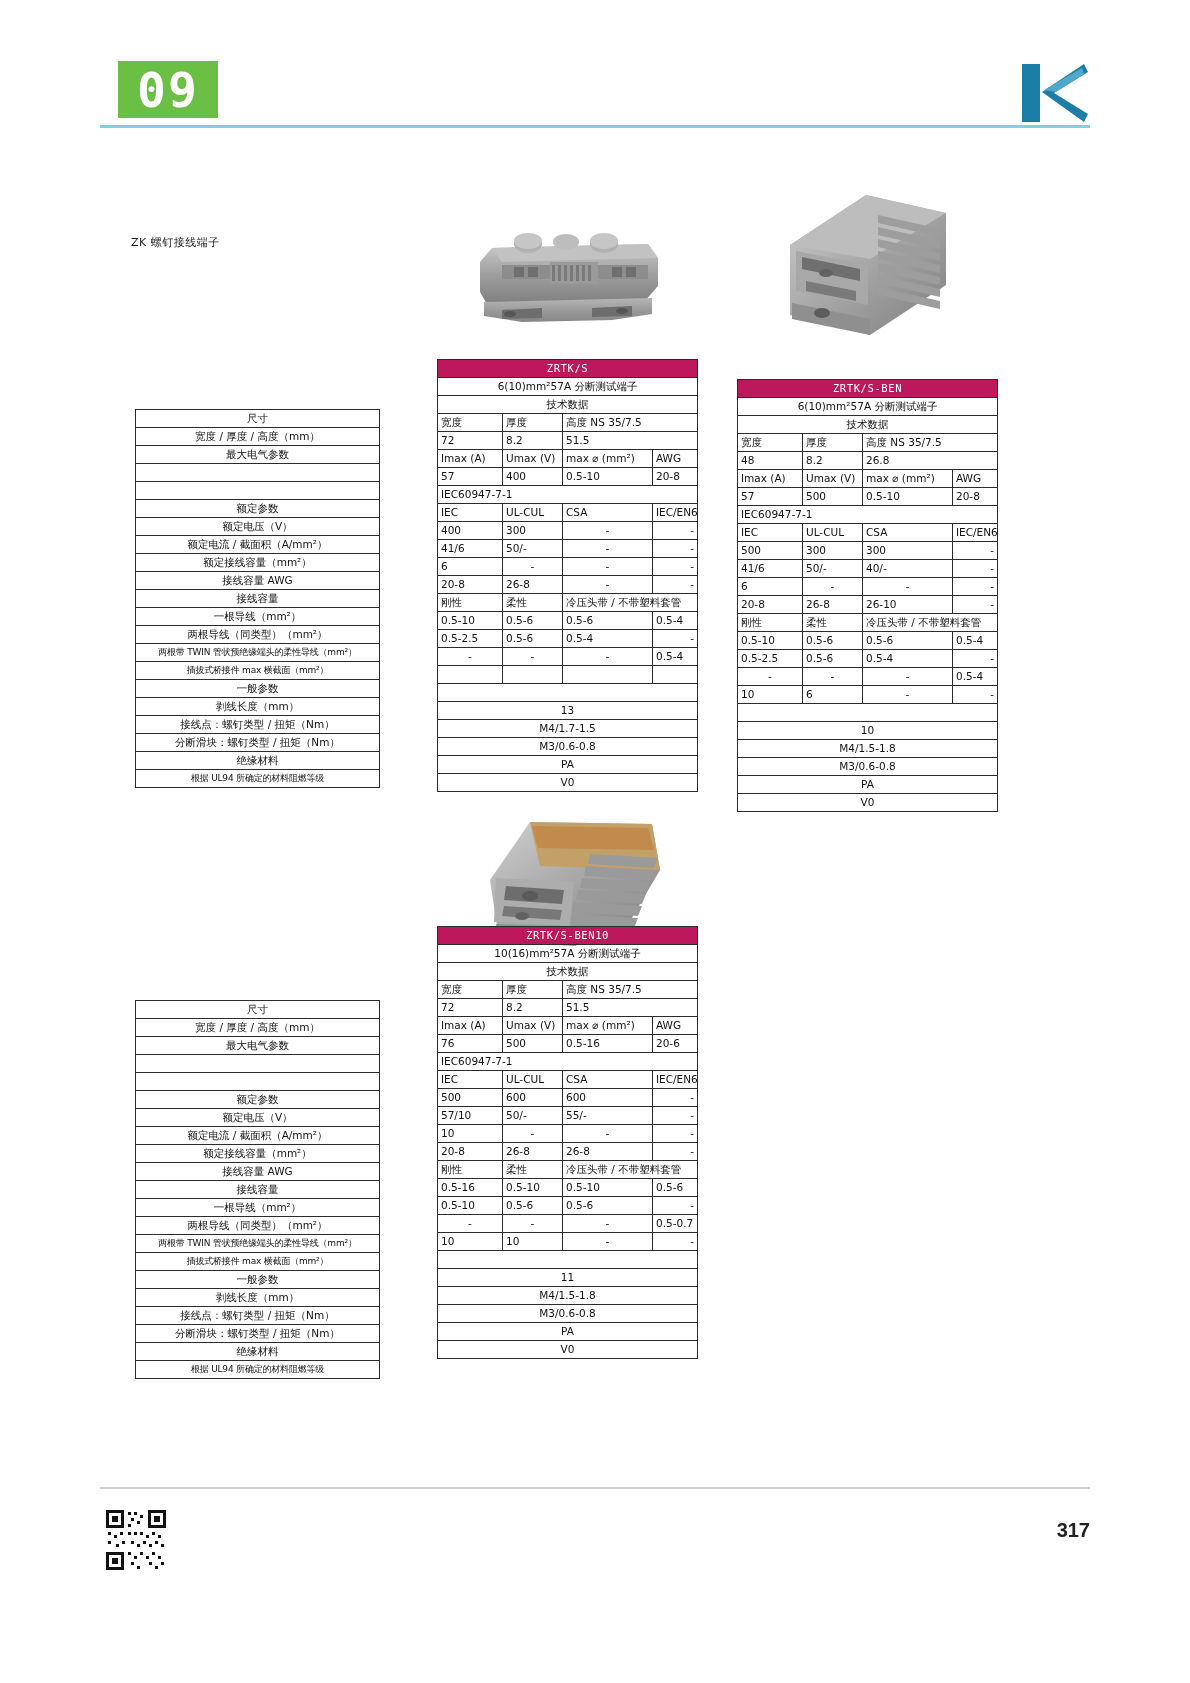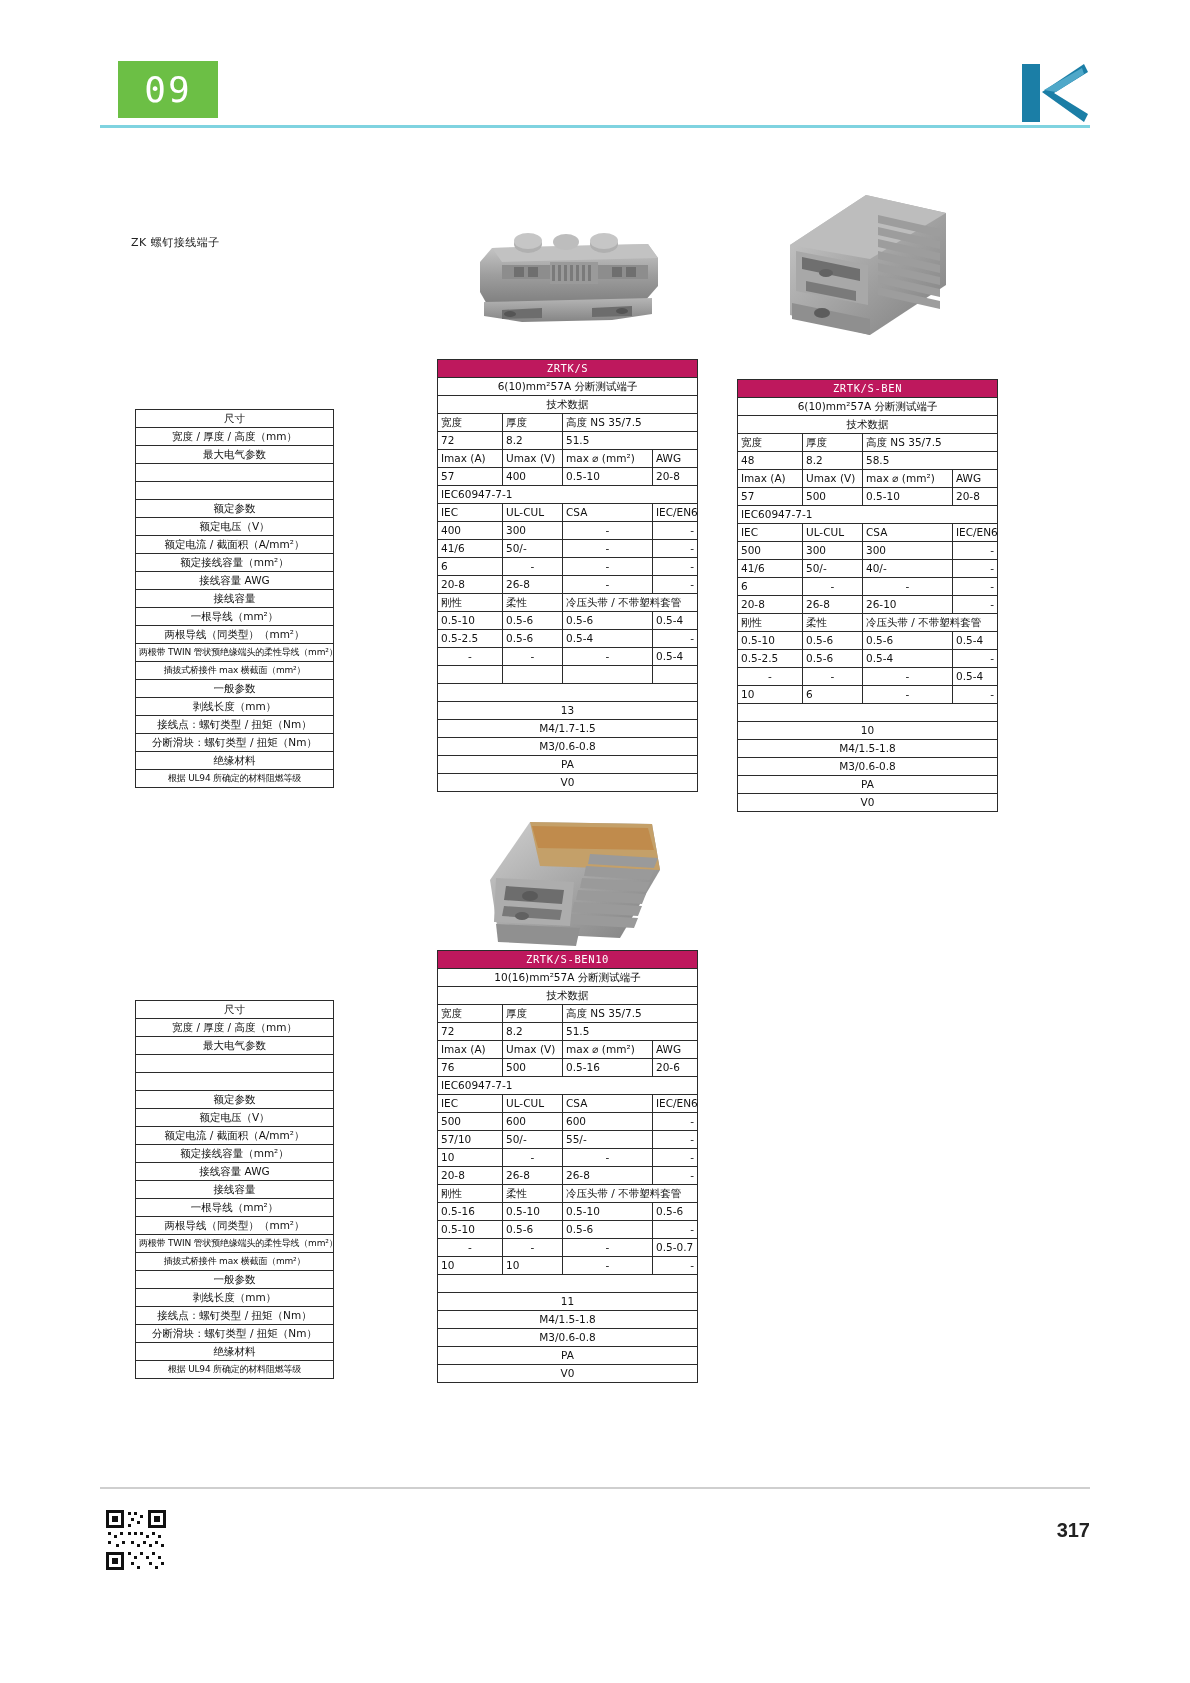--- a/index.html
+++ b/index.html
@@ -14,22 +14,22 @@
   .page{position:relative;width:1190px;height:1683px;}
 
   
   .header{position:absolute;left:0;top:0;width:1190px;height:130px;}
   .chapter-badge{
     position:absolute;left:118px;top:61px;
     width:100px;height:57px;
     background:#6cbf45;
     color:#ffffff;
     font-family:"DejaVu Sans Mono","Liberation Mono",monospace;
-    font-weight:normal;
-    font-size:36px;
+    font-weight:bold;
+    font-size:48px;
     letter-spacing:2px;
     display:flex;align-items:center;justify-content:center;
     line-height:1;
   }
   .header-titles{position:absolute;left:250px;top:60px;}
   .header-cn{
     font-size:19px;font-weight:bold;color:#6cbf45;
     letter-spacing:3px;line-height:1.2;
     font-family:"DejaVu Sans","Liberation Sans",sans-serif;
   }
@@ -69,21 +69,21 @@
     height:17px;
     padding:0 3px;
     font-size:10.5px;
     line-height:17px;
     white-space:nowrap;
     overflow:hidden;
     color:#111;
   }
 
   
-  .desc-tbl{width:199px;}
+  .desc-tbl{width:245px;}
   .desc-tbl td{text-align:center;font-size:10.5px;}
   .desc-tbl td.tight{font-size:9px;letter-spacing:-.2px;}
   .desc-tbl td.blank{}
 
   
   .data-tbl{width:260px;}
   .data-tbl td{text-align:left;}
   .data-tbl td.c{text-align:center;}
   .data-tbl td.r{text-align:right;}
   .data-tbl .title{
@@ -439,21 +439,21 @@
           <td class="sub" colspan="4">技术数据</td>
         </tr>
       <tr>
         <td>宽度</td>
         <td>厚度</td>
         <td colspan="2">高度 NS 35/7.5</td>
       </tr>
       <tr>
         <td>48</td>
         <td>8.2</td>
-        <td colspan="2">58.5</td>
+        <td colspan="2">26.8</td>
       </tr>
       <tr>
         <td>Imax (A)</td>
         <td>Umax (V)</td>
         <td>max ⌀ (mm²)</td>
         <td>AWG</td>
       </tr>
       <tr>
         <td>57</td>
         <td>500</td>
@@ -604,21 +604,21 @@
         </tr>
       <tr>
           <td>绝缘材料</td>
         </tr>
       <tr>
           <td class="tight">根据 UL94 所确定的材料阻燃等级</td>
         </tr>
     </tbody>
   </table>
 
-  <table class="tbl data-tbl" style="left:437px;top:950px;">
+  <table class="tbl data-tbl" style="left:437px;top:926px;">
     <colgroup>
         <col style="width:65px">
         <col style="width:60px">
         <col style="width:90px">
         <col style="width:45px">
       </colgroup>
     <tbody>
       <tr>
           <td class="title" colspan="4">ZRTK/S-BEN10</td>
         </tr>

